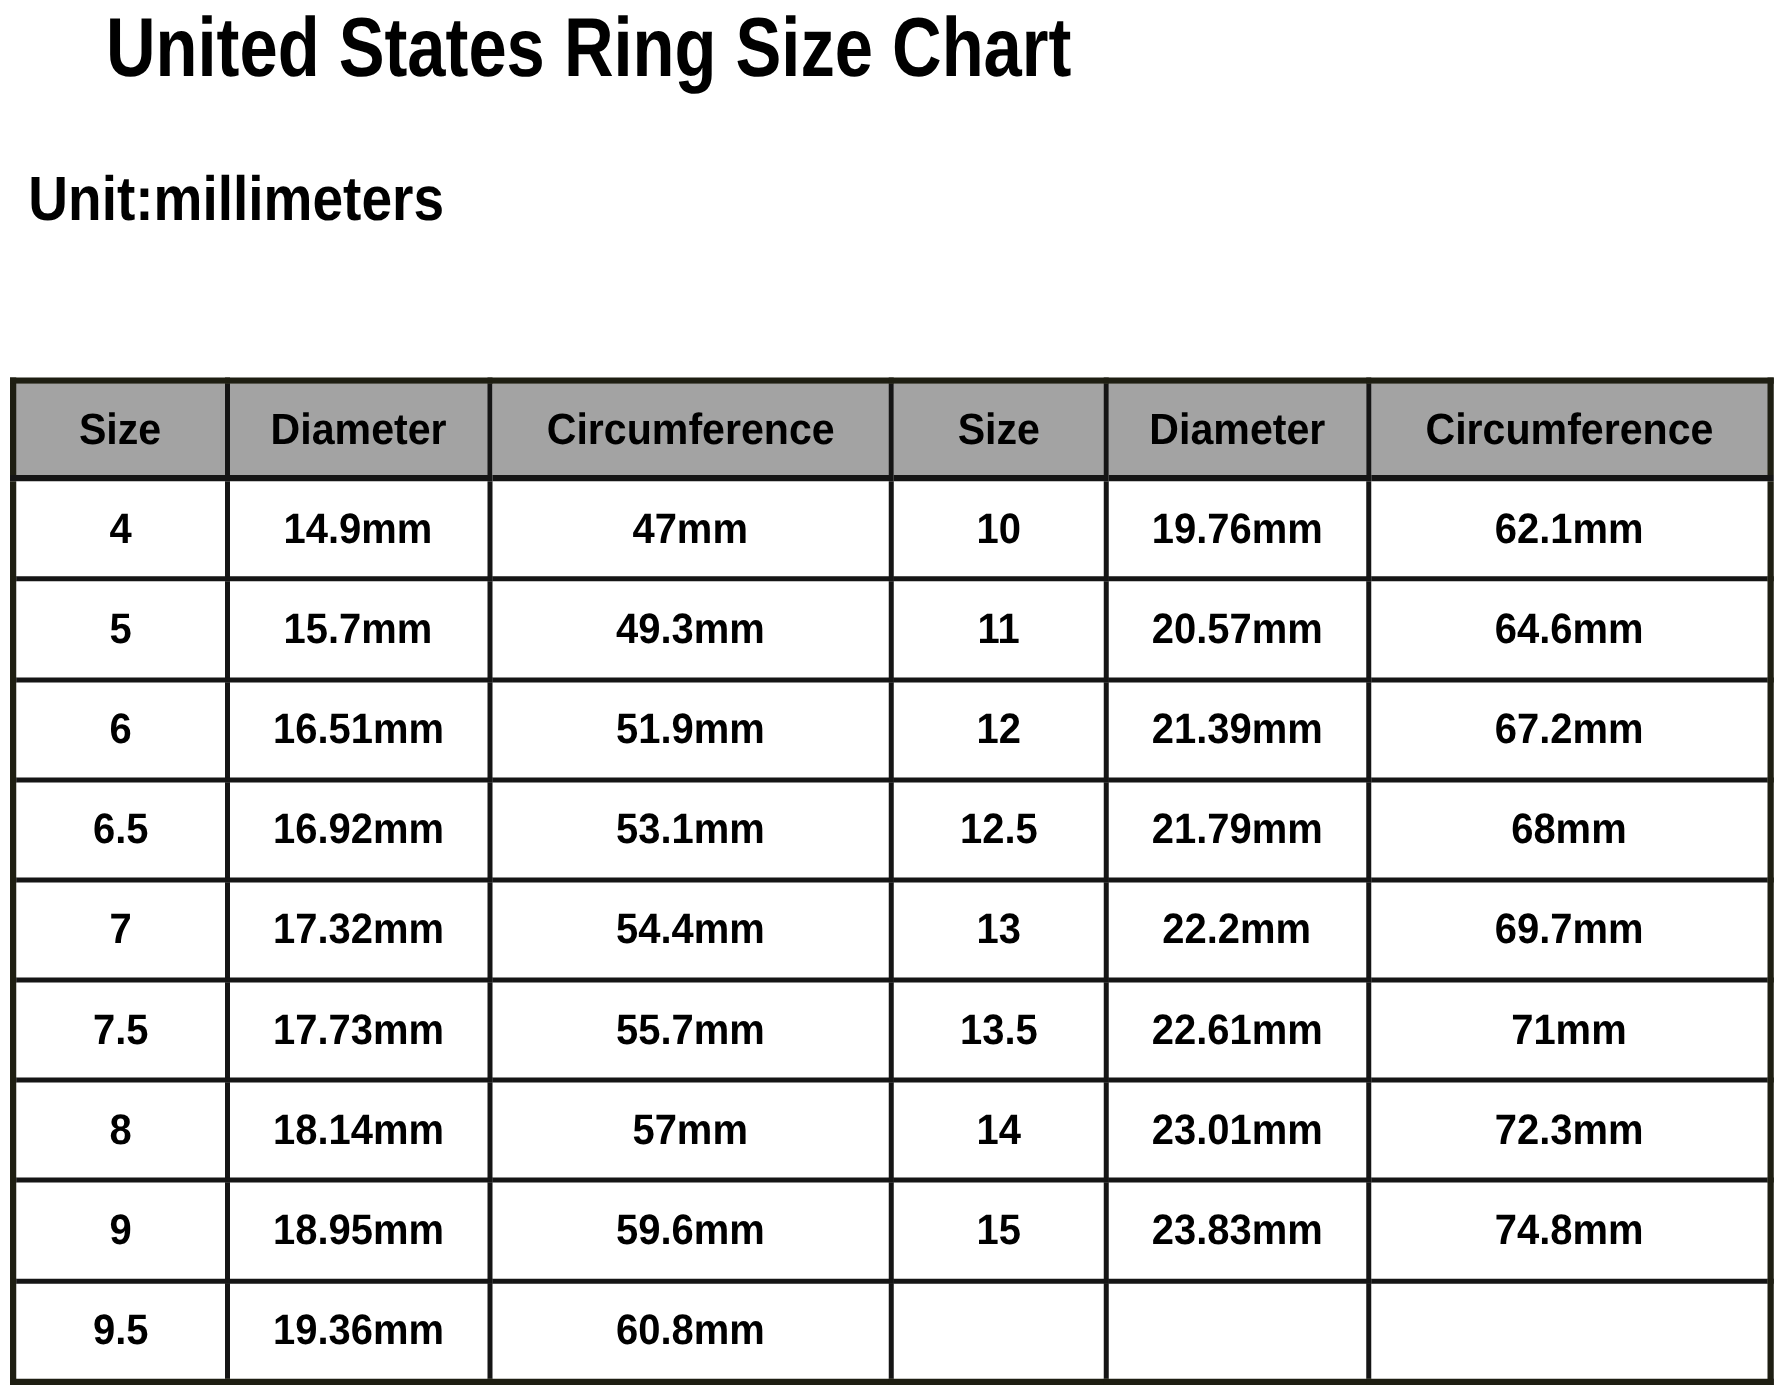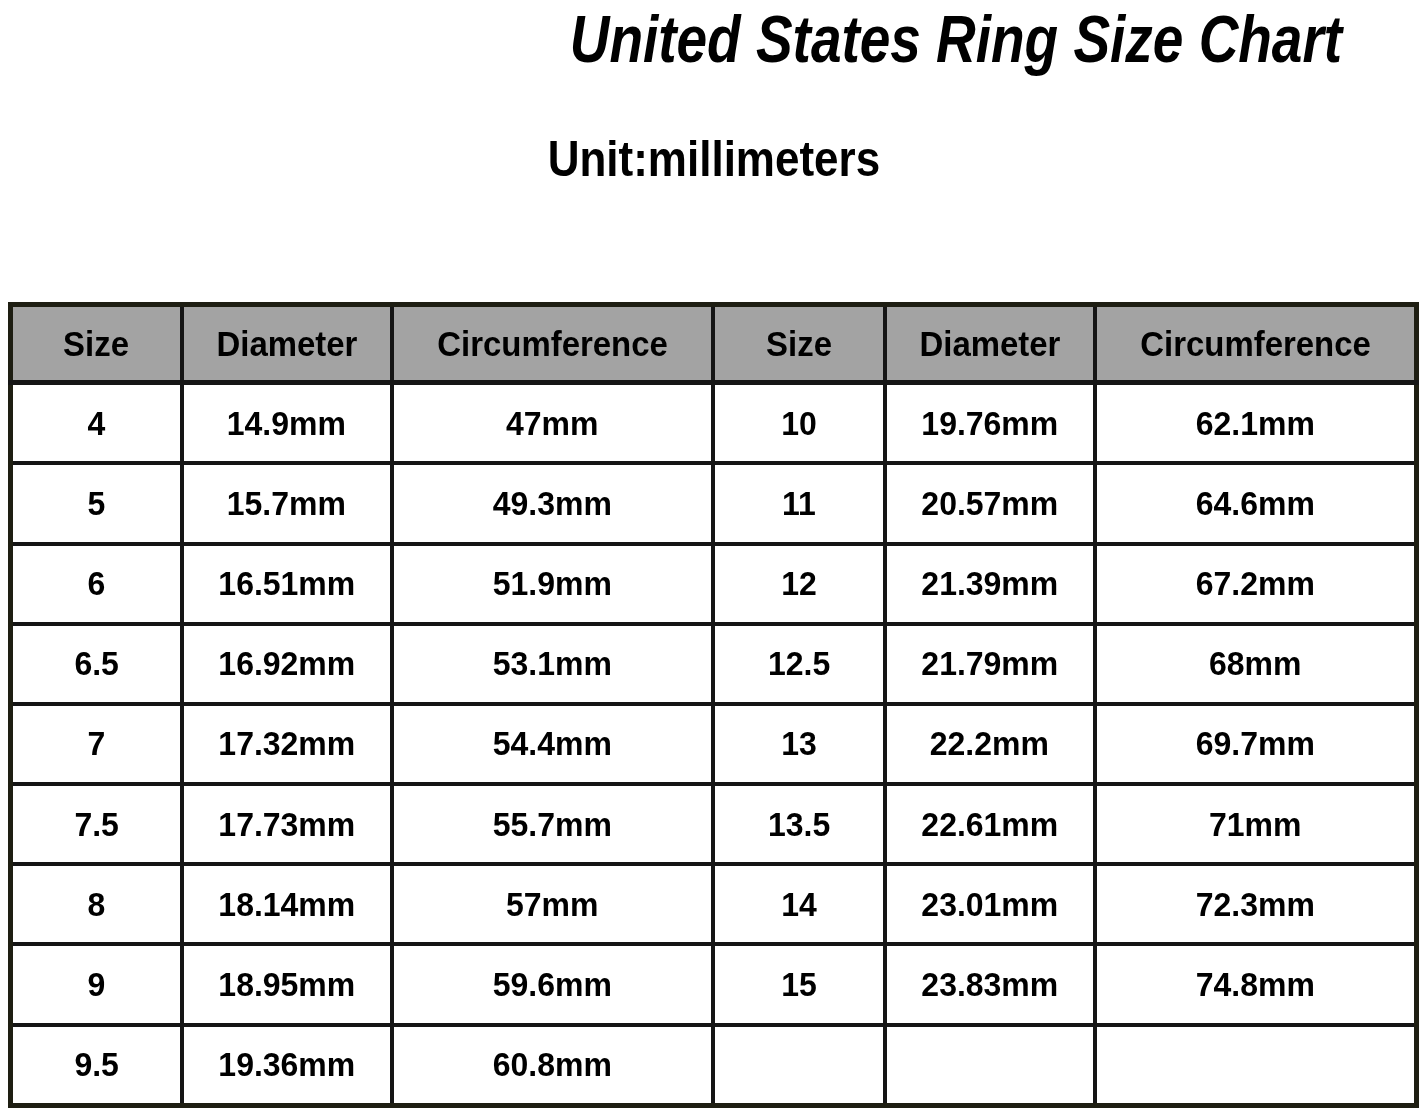--- a/index.html
+++ b/index.html
@@ -12,37 +12,35 @@
     font-family: "Liberation Sans", sans-serif;
     color: #000;
   }
   .page {
     position: relative;
     width: 1427px;
     height: 1114px;
     background: #ffffff;
   }
   .title-wrap {
-    text-align: right;
+    text-align: left;
     padding-top: 4px;
-    font-style: italic;
   }
   h1.title {
     margin: 0;
     font-size: 67px;
     font-weight: bold;
     line-height: 1.05;
     display: inline-block;
     transform: scaleX(0.82);
     transform-origin: center;
     letter-spacing: 0px;
     white-space: nowrap;
   }
   .subtitle-wrap {
-    text-align: center;
     margin-top: 60px;
   }
   h2.subtitle {
     margin: 0;
     font-size: 50px;
     font-weight: bold;
     line-height: 1.0;
     display: inline-block;
     transform: scaleX(0.88);
     transform-origin: center;

